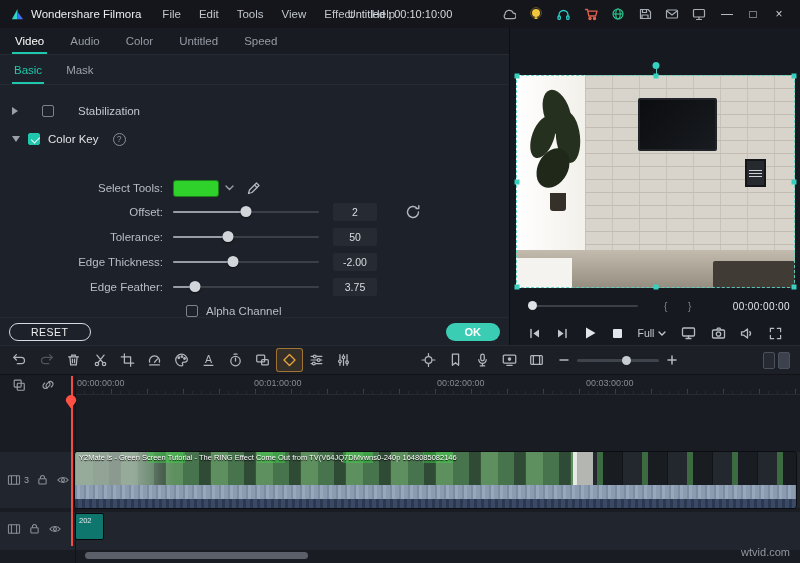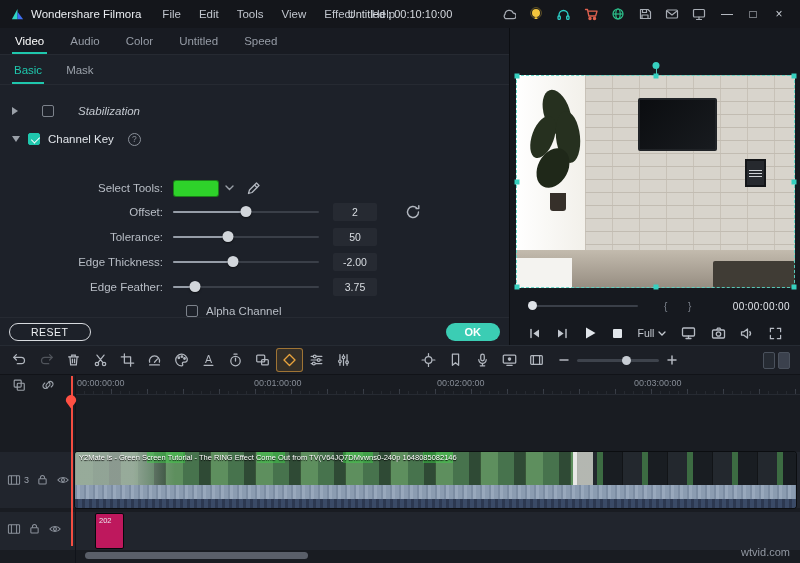--- a/index.html
+++ b/index.html
@@ -27,21 +27,21 @@
   .tabs { display:flex; height:27px; background:#181b22; border-bottom:1px solid #262a32; padding-left:2px; }
   .tab { padding:0 13px; display:flex; align-items:center; color:#969ca6; position:relative; }
   .tab.active { color:#ffffff; }
   .tab.active::after { content:""; position:absolute; left:10px; right:10px; bottom:0; height:2px; background:#1fc7ad; }
   .subtabs { display:flex; height:30px; border-bottom:1px solid #262a32; padding-left:2px; }
   .subtab { padding:0 12px; display:flex; align-items:center; color:#9aa0a9; position:relative; }
   .subtab.active { color:#1fc7ad; }
   .subtab.active::after { content:""; position:absolute; left:10px; right:10px; bottom:0; height:2px; background:#1fc7ad; }
 
   .prow { display:flex; align-items:center; }
-  .row-stab { margin:16px 0 0 12px; height:20px; gap:24px;font-style:italic; }
+  .row-stab { margin:16px 0 0 12px; height:20px; gap:24px; }
   .row-chroma { margin:8px 0 0 12px; height:20px; gap:8px; }
   .tri-r { width:0; height:0; border-left:6px solid #9aa0a8; border-top:4px solid transparent; border-bottom:4px solid transparent; }
   .tri-d { width:0; height:0; border-top:6px solid #9aa0a8; border-left:4px solid transparent; border-right:4px solid transparent; }
   .cb { width:12px; height:12px; border:1px solid #7c828b; border-radius:2px; background:transparent; position:relative; flex:none; }
   .cb.on { background:#1fc7ad; border-color:#1fc7ad; }
   .cb.on::after { content:""; position:absolute; left:3.5px; top:0.5px; width:4px; height:7px;
                   border:solid #ffffff; border-width:0 1.5px 1.5px 0; transform:rotate(45deg); }
   .stab-label { color:#c3c8cf; }
   .chroma-label { color:#dfe3e8; }
   .help-circle { width:13px; height:13px; border:1px solid #8a9099; border-radius:50%;
@@ -152,22 +152,22 @@
   .csep { position:absolute; left:498px; top:0; width:4px; height:33px; background:#e9e9e7; }
   .ctext { position:absolute; left:4px; top:1px; width:490px; font-size:7.5px; color:#ffffff;
            white-space:nowrap; overflow:hidden; text-shadow:0 1px 1px #000; z-index:3; }
   .hl { position:absolute; top:0; height:11px; background:rgba(60,205,70,.5); z-index:2; }
   .wave { position:absolute; left:0; right:0; top:33px; height:14px;
           background:repeating-linear-gradient(90deg,#7c8da3 0 2px,#98a8bc 2px 5px,#8b9cb1 5px 9px);
           background-color:#90a0b5; }
   .wave2 { position:absolute; left:0; right:0; top:47px; height:9px;
            background:repeating-linear-gradient(90deg,#2c3850 0 3px,#3a4a66 3px 7px);
            background-color:#33425c; }
-  .clip2 { position:absolute; left:75px; top:138px; width:29px; height:36px; background:#be185d;
-           border:1px solid #06080c; border-radius:2px; z-index:2; overflow:hidden;margin-left:20px; }
+  .clip2 { position:absolute; left:75px; top:138px; width:29px; height:27px; background:#0f766e;
+           border:1px solid #06080c; border-radius:2px; z-index:2; overflow:hidden; }
   .c2label { margin:2px 0 0 3px; font-size:7.5px; color:#e8eaee; }
   .trackicons { position:absolute; width:75px; display:flex; align-items:center; gap:7px;
                 padding-left:7px; z-index:4; color:#8b919b; }
   .th1 { top:98px; } .th2 { top:147px; }
   .badge { font-size:9px; color:#9aa0aa; margin-left:-4px; }
   .ph-line { position:absolute; left:71px; top:1px; width:2px; height:170px; background:#ff5043; z-index:6; opacity:.95; }
   .ph-pin { position:absolute; left:65px; top:19px; z-index:7; }
   .hscroll { position:absolute; left:85px; bottom:4px; width:223px; height:7px; background:#5a5f69;
              border-radius:4px; z-index:8; }
   .wm { position:absolute; right:10px; bottom:5px; font-size:11px; color:#9298a2; z-index:9; }
@@ -269,21 +269,21 @@
 
     <div class="prow row-stab">
       <span class="tri-r"></span>
       <span class="cb"></span>
       <span class="stab-label">Stabilization</span>
     </div>
 
     <div class="prow row-chroma">
       <span class="tri-d"></span>
       <span class="cb on"></span>
-      <span class="chroma-label">Channel Key</span>
+      <span class="chroma-label">Color Key</span>
       <span class="help-circle">?</span>
     </div>
 
     <div class="prow row-color">
       <span class="plabel">Select Tools:</span>
       <span class="swatch" style="background: rgb(46, 210, 42);"></span>
       <span class="caret-ic">
         <svg width="9" height="6" viewBox="0 0 9 6" stroke="#9aa0a8" fill="none" stroke-width="1.4" stroke-linecap="round">
             <path d="M1 1 L4.5 4.5 L8 1"></path>
           </svg>
@@ -613,21 +613,21 @@
           </svg>
       </span>
     </div>
 
     <div class="ruler">
       <span class="ticks"></span>
         <span class="ticks2"></span>
       <span class="rlabel" style="left:2px">00:00:00:00</span>
       <span class="rlabel" style="left:179px">00:01:00:00</span>
       <span class="rlabel" style="left:362px">00:02:00:00</span>
-      <span class="rlabel" style="left:559px">00:03:00:00</span>
+      <span class="rlabel" style="left:511px">00:03:00:00</span>
     </div>
 
     <div class="tl-divider"></div>
     <div class="lane lane1"></div>
     <div class="lane lane2"></div>
 
     <div class="trackicons th1">
       <span>
         <svg width="14" height="12" viewBox="0 0 16 14" stroke="#8b919b" fill="none" stroke-width="1.2" stroke-linejoin="round">
             <rect x="1.5" y="2" width="13" height="10" rx="1"></rect>

